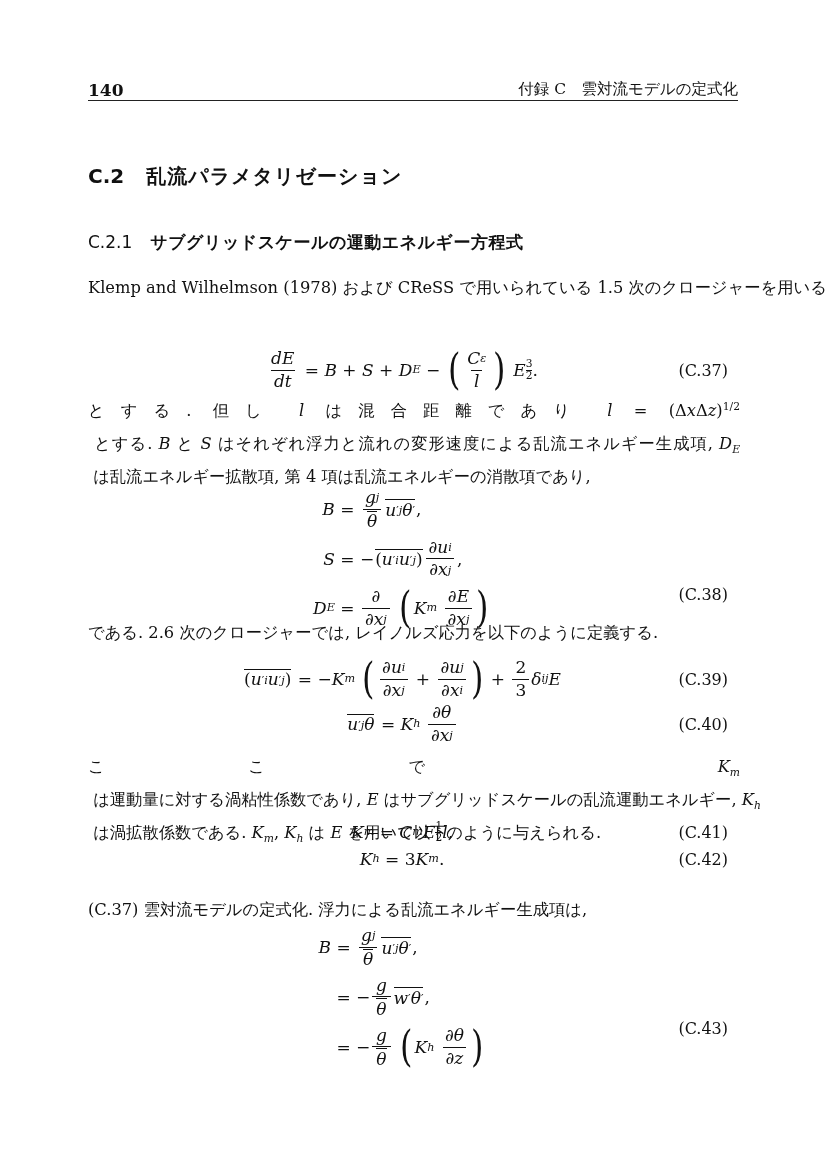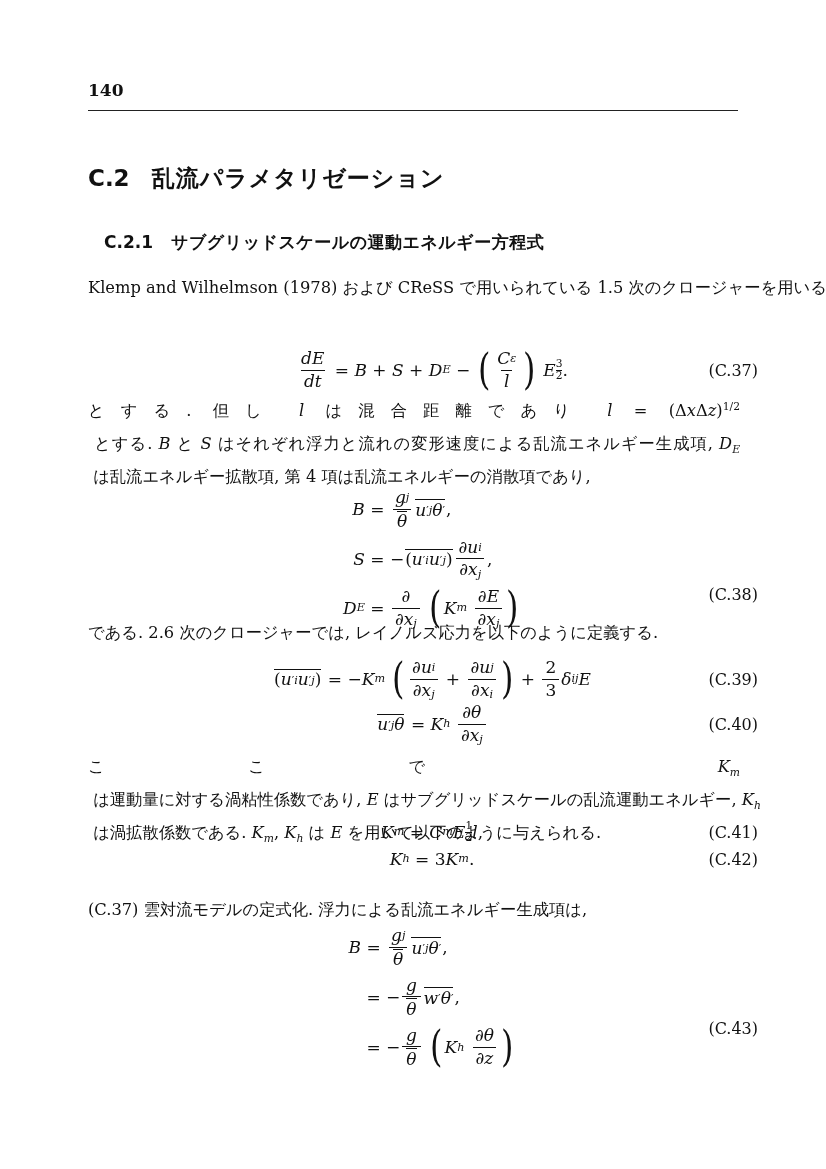--- a/index.html
+++ b/index.html
@@ -6,74 +6,75 @@
   body{
     width:826px;height:1169px;position:relative;overflow:hidden;
     font-family:"DejaVu Serif","Liberation Serif",serif;
     color:#111;
   }
   .abs{position:absolute;}
   
   .header{
     left:88px;top:74px;width:650px;height:26px;
     display:flex;justify-content:space-between;align-items:flex-end;
-    border-bottom:1.4px solid #222;padding-bottom:10px;
+    border-bottom:1.4px solid #222;padding-bottom:0;
   }
   .pagenum{font-weight:bold;font-size:17px;}
   .headtitle{font-size:15.5px;}
   
   .sec{
     left:88px;top:163px;width:650px;
     font-family:"DejaVu Sans","Liberation Sans",sans-serif;
-    font-weight:bold;font-size:23px;letter-spacing:1px;
+    font-weight:bold;font-size:20px;letter-spacing:1px;
   }
   .sec .num{margin-right:22px;letter-spacing:0;}
   .subsec{
     left:88px;top:231px;width:650px;
     font-family:"DejaVu Sans","Liberation Sans",sans-serif;
     font-weight:bold;font-size:17px;letter-spacing:0.5px;
   }
-  .subsec .num{margin-right:18px;font-weight:bold;letter-spacing:0;margin-left:16px;}
+  .subsec .num{margin-right:18px;font-weight:normal;letter-spacing:0;}
   
   .para{
     left:88px;width:652px;font-size:16.3px;line-height:33px;
     text-align:justify;margin:0;
   }
   
   .mt{white-space:pre;}
   .mi{font-style:italic;white-space:pre;}
   .msub{font-size:0.66em;vertical-align:-0.35em;line-height:1;}
   .msup{font-size:0.66em;vertical-align:0.55em;line-height:1;}
   .frac{display:inline-flex;flex-direction:column;align-items:center;
         vertical-align:middle;margin:0 2px;line-height:1.15;}
   .frac>.num{padding:0 3px 1px 3px;display:flex;align-items:center;}
-  .frac>.den{padding:1px 3px 0 3px;border-top:1.1px solid #111;display:flex;align-items:flex-end;}
+  .frac>.den{padding:1px 3px 0 3px;border-top:1.1px solid #111;display:flex;align-items:center;}
   .ovl{border-top:1.1px solid #111;padding-top:1.5px;display:inline-flex;
        align-items:center;line-height:1.05;margin:0 1px;}
   .pgroup{display:inline-flex;align-items:center;}
   .bigp{font-size:250%;font-weight:300;transform:scaleX(.75);
         display:inline-block;line-height:0.9;}
   .sfrac{display:inline-flex;flex-direction:column;align-items:center;
          line-height:1;font-size:0.95em;}
   .sfrac .sden{border-top:0.8px solid #111;padding-top:0.5px;}
   
-  .eq{left:106px;width:652px;font-size:17px;}
+  .eq{left:76px;width:652px;font-size:17px;}
   .eqrow{display:flex;align-items:center;justify-content:center;height:100%;}
   .eqtag{position:absolute;right:0;font-size:16px;}
   .tagmid{top:50%;transform:translateY(-50%);}
   .eqgrid{display:grid;grid-template-columns:max-content max-content;
           justify-content:center;align-items:center;row-gap:7px;}
   .lhs{justify-self:end;display:flex;align-items:center;}
   .rhs{justify-self:start;display:flex;align-items:center;}
 </style>
 </head>
 <body>
 
 <div class="abs header">
   <span class="pagenum">140</span>
+  <span class="headtitle">付録 C　雲対流モデルの定式化</span>
 </div>
 
 <div class="abs sec">
   <span class="num">C.2</span><span>乱流パラメタリゼーション</span>
 </div>
 
 <div class="abs subsec">
   <span class="num">C.2.1</span><span>サブグリッドスケールの運動エネルギー方程式</span>
 </div>
 

